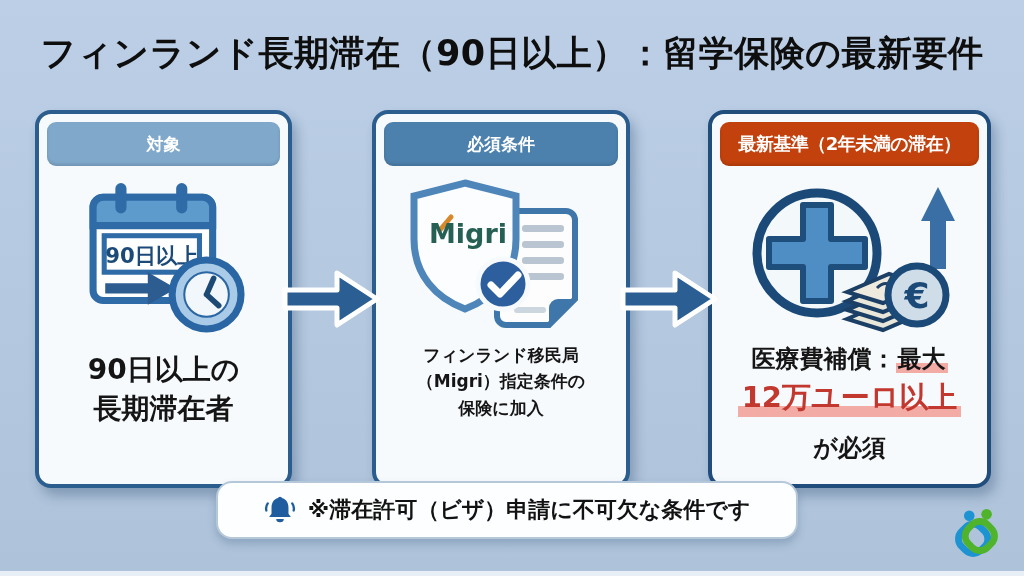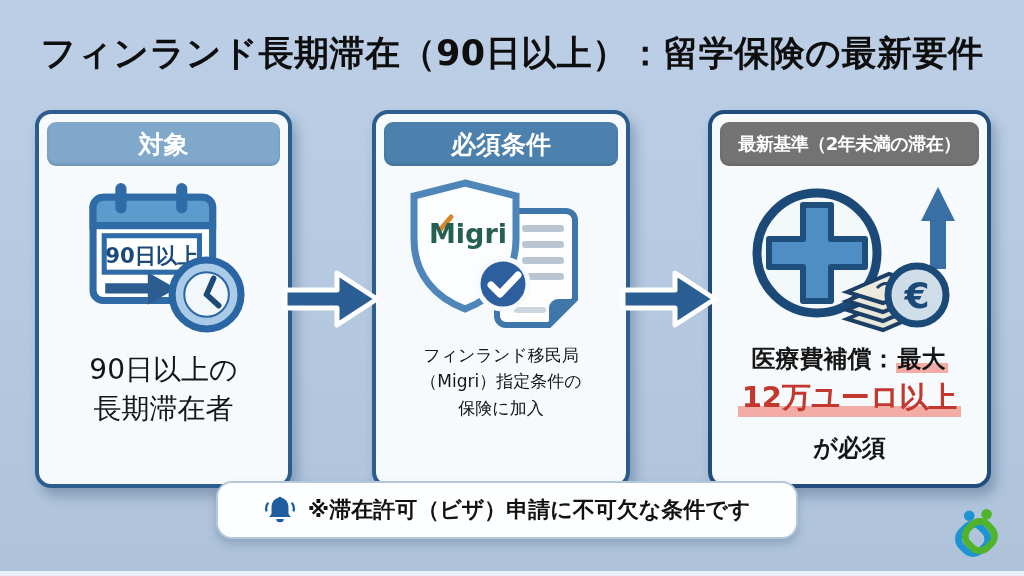--- a/index.html
+++ b/index.html
@@ -15,26 +15,26 @@
   .card{
     position:absolute;top:110px;box-sizing:border-box;
     background:#f7fafd;border:4px solid #2b5d8f;border-radius:16px;
     box-shadow:5px 8px 12px rgba(25,55,95,.30);
   }
   .card1{left:35px;width:257px;height:378px;}
   .card2{left:372px;width:258px;height:378px;}
   .card3{left:708px;width:283px;height:378px;border-color:#214d7d;}
   .card-header{
     margin:8px;height:44px;border-radius:9px;display:flex;align-items:center;
-    justify-content:center;color:#fff;font-weight:700;font-size:25px;
+    justify-content:center;color:#fff;font-weight:700;font-size:17px;
     box-shadow:inset 0 -2px 3px rgba(0,0,0,.12);
   }
   .card3 .card-header{font-size:18px;letter-spacing:-0.5px;}
   .icon-zone{height:166px;display:flex;align-items:center;justify-content:center;}
-  .card-text{text-align:center;font-weight:400;color:#151515;}
+  .card-text{text-align:center;font-weight:700;color:#151515;}
   .card1 .card-text{font-size:28px;line-height:1.4;margin-top:10px;}
   .card2 .card-text{font-size:17px;line-height:1.55;margin-top:2px;}
   .c3-text{text-align:center;font-weight:800;margin-top:2px;}
   .c3-line1{font-size:24px;color:#151515;line-height:1.45;}
   .hl{background:linear-gradient(transparent 66%, var(--hl,#f2aba5) 66%);padding:0 2px;margin-top:24px;}
   .c3-line2{font-size:29px;line-height:1.4;display:inline-block;
     background:linear-gradient(transparent 72%, var(--hl,#f2aba5) 72%);padding:0 4px;}
   .c3-line3{font-size:24px;color:#151515;line-height:1.5;margin-top:13px;}
   .flow-arrow{position:absolute;top:266px;z-index:6;}
   .flow-arrow.a1{left:281px;}
@@ -97,21 +97,21 @@
       </svg>
     </div>
     <div class="card-text">
       <div>フィンランド移民局</div>
       <div>（Migri）指定条件の</div>
       <div>保険に加入</div>
     </div>
   </div>
 
   <div class="card card3">
-    <div class="card-header" style="background: #737373;">最新基準（2年未満の滞在）</div>
+    <div class="card-header" style="background: #c2410c;">最新基準（2年未満の滞在）</div>
     <div class="icon-zone">
       <svg width="212" height="160" viewBox="0 0 210 160">
         <circle cx="72" cy="76" r="60" fill="#f3f8fb" stroke="#1c4a78" stroke-width="9"></circle>
         <path d="M58,28 h28 v34 h34 v28 h-34 v34 h-28 v-34 h-34 v-28 h34 z" fill="#4f8ec4" stroke="#1d4e7c" stroke-width="6" stroke-linejoin="round"></path>
         <polygon points="176,44 193,10 210,44 201,44 201,92 185,92 185,44" fill="#3a6fa5"></polygon>
         <g>
           <path d="M102,142 l42,-18 l36,11 l-42,18 z" fill="#e9e7da" stroke="#1c3f66" stroke-width="4"></path>
           <path d="M102,133 l42,-18 l36,11 l-42,18 z" fill="#e9e7da" stroke="#1c3f66" stroke-width="4"></path>
           <path d="M102,124 l42,-18 l36,11 l-42,18 z" fill="#e9e7da" stroke="#1c3f66" stroke-width="4"></path>
           <path d="M102,115 l42,-18 l36,11 l-42,18 z" fill="#eeeadd" stroke="#1c3f66" stroke-width="4"></path>

